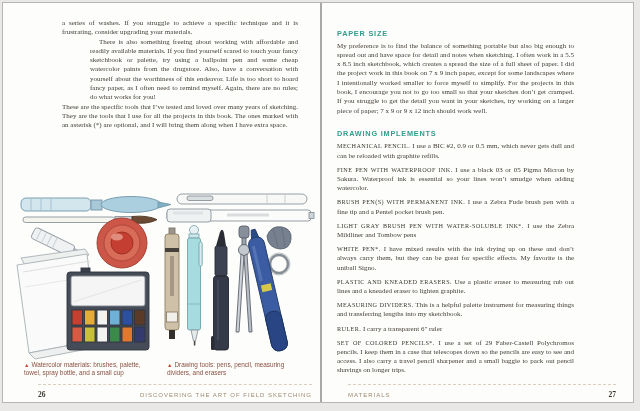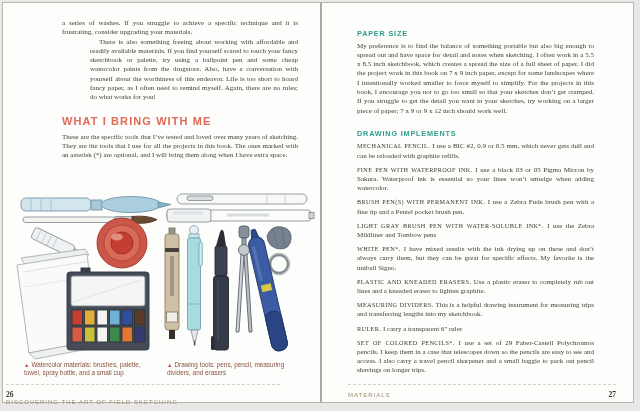--- a/index.html
+++ b/index.html
@@ -10,21 +10,21 @@
   .spread {
     position:absolute; left:2px; top:2px; width:632px; height:401px;
     background:#fdfdfb; border:1px solid #b7b6b3; box-sizing:border-box;
   }
   .gutter {
     position:absolute; left:317px; top:0; width:2px; height:100%;
     background:#a9a8a5;
   }
   
   .textblock-left { position:absolute; left:59px; top:16px; width:236px; }
-  .textblock-right { position:absolute; left:354px; top:26px; width:237px; }
+  .textblock-right { position:absolute; left:334px; top:26px; width:237px; }
   .body {
     font-size:7px; line-height:9.3px; text-align:justify;
     color:#423d36; margin:0;
   }
   .indent { text-indent:9px;margin-left:28px; }
   .coral-heading {
     margin:12px 0 6px 0; font-family:"Liberation Sans", sans-serif;
     font-weight:700; font-size:11px; letter-spacing:1.1px; color:#e06a58;
   }
   .teal-heading {
@@ -48,38 +48,37 @@
   }
   .caption-1 { left:21px; width:128px; }
   .caption-2 { left:164px; width:140px; }
   .tri { color:#cc4a38; font-size:5.5px; margin-right:2px; }
   
   .foot {
     position:absolute; top:381px; border-top:1px dashed #d9cfbc;
     padding-top:4.5px; display:flex; justify-content:space-between;
     align-items:baseline; box-sizing:border-box;
   }
-  .foot-left { left:3px; width:274px;flex-direction:column; }
+  .foot-left { left:35px; width:274px; }
   .foot-right { left:345px; width:268px;text-align:center; }
   .runfoot {
     font-family:"Liberation Sans", sans-serif; font-size:6px;
     letter-spacing:1px; color:#9c8c71;
   }
   .pagenum { font-weight:700; font-size:7.5px; color:#3a352e; }
 </style>
 </head>
 <body>
 
 <div class="spread">
 
   <div>
     <div class="textblock-left">
       <p class="body">a series of washes. If you struggle to achieve a specific technique and it is frustrating, consider upgrading your materials.</p>
       <p class="body indent">There is also something freeing about working with affordable and readily available materials. If you find yourself scared to touch your fancy sketchbook or palette, try using a ballpoint pen and some cheap watercolor paints from the drugstore. Also, have a conversation with yourself about the worthiness of this endeavor. Life is too short to hoard fancy paper, as I often need to remind myself. Again, there are no rules; do what works for you!</p>
-      <h2 class="coral-heading">WHAT I BRING WITH ME</h2>
       <p class="body">These are the specific tools that I’ve tested and loved over many years of sketching. They are the tools that I use for all the projects in this book. The ones marked with an asterisk (*) are optional, and I will bring them along when I have extra space.</p>
     </div>
 
     <svg class="illo" width="302" height="170" viewBox="0 0 302 170">
 
       <g stroke-width="0.9">
         <rect x="6" y="6" width="70" height="13" rx="5" fill="#d3e5ed" stroke="#7096a8"></rect>
         <line x1="16" y1="7" x2="16" y2="18" stroke="#9fc0cf"></line>
         <line x1="26" y1="7" x2="26" y2="18" stroke="#9fc0cf"></line>
         <line x1="36" y1="7" x2="36" y2="18" stroke="#9fc0cf"></line>
@@ -214,22 +213,22 @@
       <h3 class="teal-heading">PAPER SIZE</h3>
       <p class="body ps-body">My preference is to find the balance of something portable but also big enough to spread out and have space for detail and notes when sketching. I often work in a 5.5 x 8.5 inch sketchbook, which creates a spread the size of a full sheet of paper. I did the project work in this book on 7 x 9 inch paper, except for some landscapes where I intentionally worked smaller to force myself to simplify. For the projects in this book, I encourage you not to go too small so that your sketches don’t get cramped. If you struggle to get the detail you want in your sketches, try working on a larger piece of paper; 7 x 9 or 9 x 12 inch should work well.</p>
 
       <h3 class="teal-heading imp-heading">DRAWING IMPLEMENTS</h3>
 
       <div class="entry"><span class="term">MECHANICAL PENCIL.</span><span> I use a BIC #2, 0.9 or 0.5 mm, which never gets dull and can be reloaded with graphite refills.</span></div>
       <div class="entry"><span class="term">FINE PEN WITH WATERPROOF INK.</span><span> I use a black 03 or 05 Pigma Micron by Sakura. Waterproof ink is essential so your lines won’t smudge when adding watercolor.</span></div>
       <div class="entry"><span class="term">BRUSH PEN(S) WITH PERMANENT INK.</span><span> I use a Zebra Fude brush pen with a fine tip and a Pentel pocket brush pen.</span></div>
       <div class="entry"><span class="term">LIGHT GRAY BRUSH PEN WITH WATER-SOLUBLE INK*.</span><span> I use the Zebra Mildliner and Tombow pens</span></div>
       <div class="entry"><span class="term">WHITE PEN*.</span><span> I have mixed results with the ink drying up on these and don’t always carry them, but they can be great for specific effects. My favorite is the uniball Signo.</span></div>
-      <div class="entry"><span class="term">PLASTIC AND KNEADED ERASERS.</span><span> Use a plastic eraser to completely rub out lines and a kneaded eraser to lighten graphite.</span></div>
-      <div class="entry"><span class="term">MEASURING DIVIDERS.</span><span> This is a helpful drawing instrument for measuring trips and transferring lengths into my sketchbook.</span></div>
+      <div class="entry"><span class="term">PLASTIC AND KNEADED ERASERS.</span><span> Use a plastic eraser to measuring rub out lines and a kneaded eraser to lighten graphite.</span></div>
+      <div class="entry"><span class="term">MEASURING DIVIDERS.</span><span> This is a helpful palette instrument for measuring things and transferring lengths into my sketchbook.</span></div>
       <div class="entry"><span class="term">RULER.</span><span> I carry a transparent 6" ruler</span></div>
       <div class="entry"><span class="term">SET OF COLORED PENCILS*.</span><span> I use a set of 29 Faber-Castell Polychromos pencils. I keep them in a case that telescopes down so the pencils are easy to see and access. I also carry a travel pencil sharpener and a small baggie to pack out pencil shavings on longer trips.</span></div>
     </div>
 
     <div class="foot foot-right">
       <span class="runfoot">MATERIALS</span>
       <span class="pagenum">27</span>
     </div>
   </div>
 

